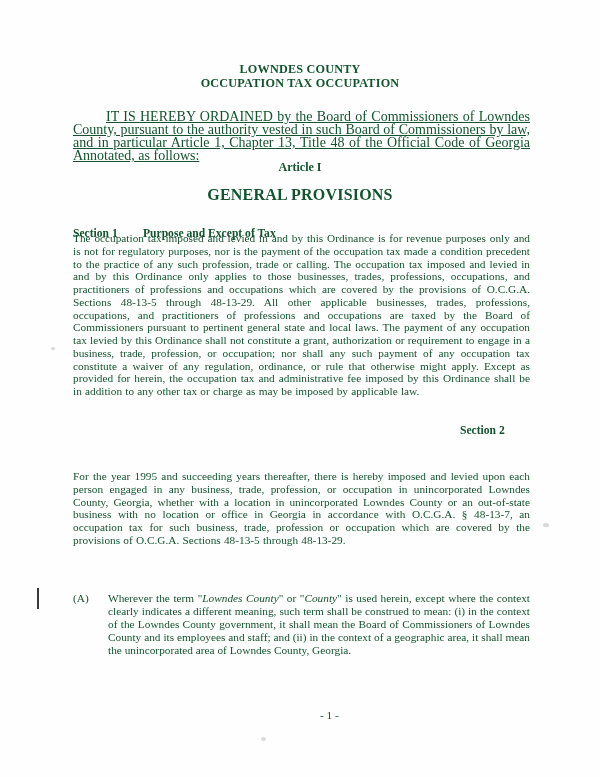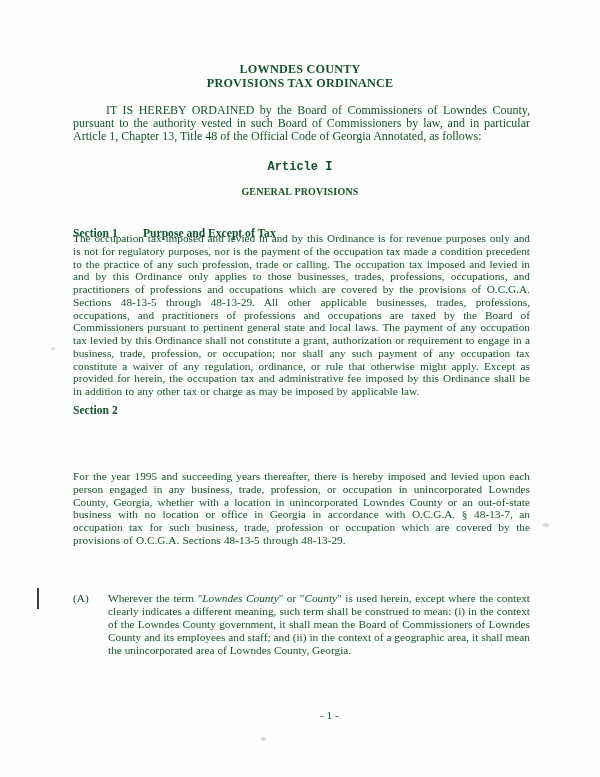--- a/index.html
+++ b/index.html
@@ -15,41 +15,42 @@
   .abs { position: absolute; }
   .col { left: 73px; width: 457px; }
 
   .doc-title {
     top: 63px; left: 0; width: 600px;
     text-align: center; font-weight: 700;
     font-size: 12.2px; line-height: 13.8px;
     letter-spacing: 0.2px;
   }
   .preamble {
-    top: 104px;
-    font-size: 12px; line-height: 13.1px;
+    top: 110px;
+    font-size: 14px; line-height: 13.1px;
     text-align: justify; text-indent: 33px;
     margin: 0;
+    text-decoration: underline;
   }
   .center-head {
     left: 0; width: 600px; text-align: center;
     font-weight: 700; font-size: 12px;
   }
-  .article-heading { top: 160px; font-family: Liberation Mono, monospace; }
-  .article-subheading { top: 186px; font-size: 10px; letter-spacing: 0.2px; }
+  .article-heading { top: 160px; }
+  .article-subheading { top: 186px; font-size: 16px; letter-spacing: 0.2px; }
 
   .sec-head {
     display: flex; font-weight: 700; font-size: 11.6px; line-height: 13.2px;
   }
   .sec-label { flex: 0 0 70px; }
   .sec-title { flex: 1 1 auto; }
   .sec-title.justified { text-align: justify; }
 
   .sec1-head { top: 227px; }
-  .sec2-head { top: 404px; }
+  .sec2-head { top: 424px; justify-content: flex-end; }
   .sec3-head { top: 563px; }
 
   .body-para {
     font-size: 11.3px; line-height: 12.75px;
     text-align: justify; margin: 0; word-spacing: 0.4px;
   }
   .sec1-body { top: 232px; }
   .sec2-body { top: 470px; }
 
   .list-item { display: flex; top: 592px; }
@@ -72,21 +73,21 @@
   .speck2 { left: 543px; top: 523px; width: 6px; height: 4px; }
   .speck3 { left: 261px; top: 737px; width: 5px; height: 4px; }
 </style>
 </head>
 <body>
 
 <div class="page">
 
   <div class="abs doc-title">
     <div>LOWNDES COUNTY</div>
-    <div>PROVISIONS TAX ORDINANCE</div>
+    <div>OCCUPATION TAX OCCUPATION</div>
   </div>
 
   <p class="abs col preamble">IT IS HEREBY ORDAINED by the Board of Commissioners of Lowndes County, pursuant to the authority vested in such Board of Commissioners by law, and in particular Article 1, Chapter 13, Title 48 of the Official Code of Georgia Annotated, as follows:</p>
 
   <div class="abs center-head article-heading">Article I</div>
 
   <div class="abs center-head article-subheading">GENERAL PROVISIONS</div>
 
   <div class="abs col sec-head sec1-head">
     <span class="sec-label">Section 1</span>

